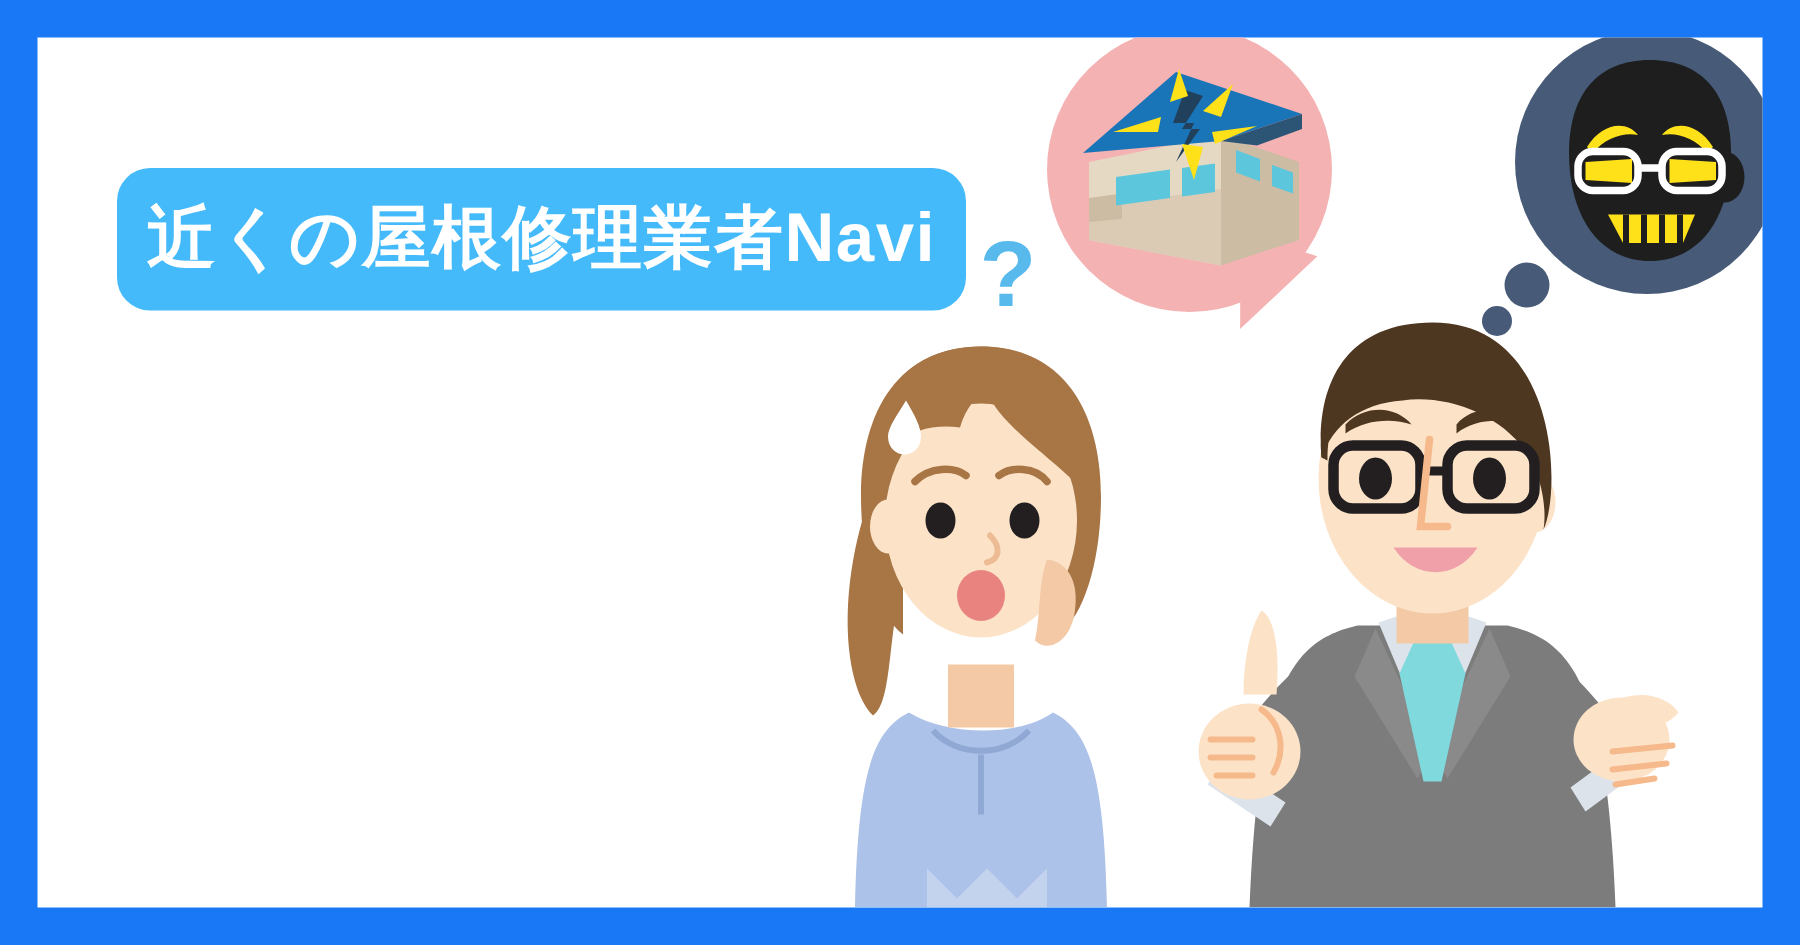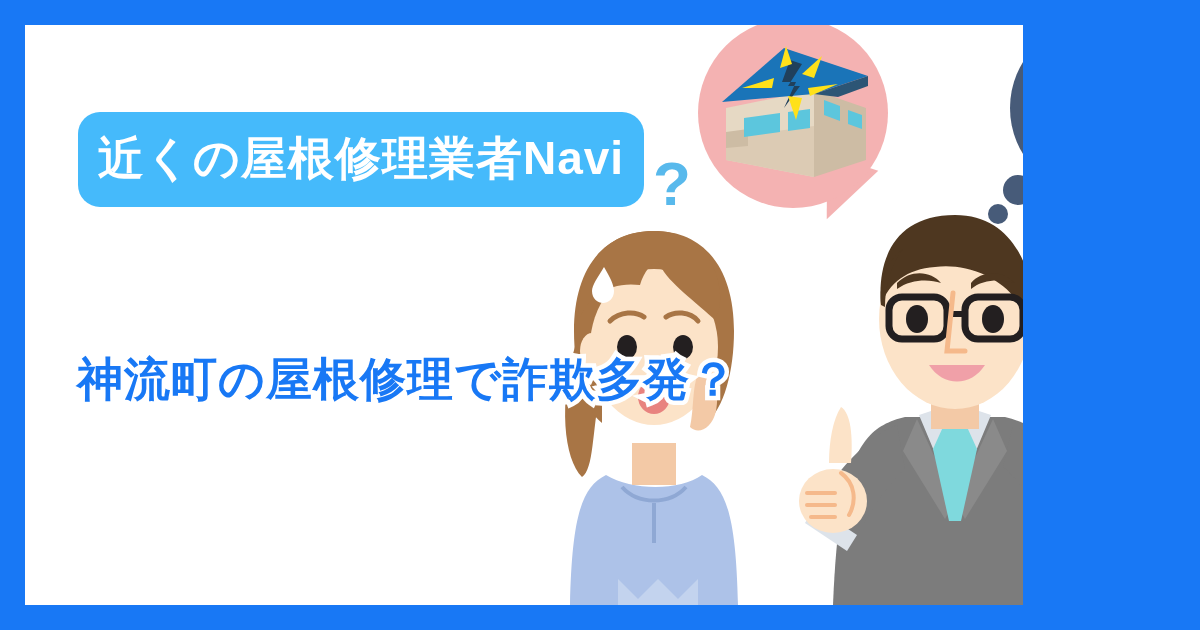--- a/index.html
+++ b/index.html
@@ -12,21 +12,21 @@
   .thumbnail{
     position:relative;
     width:1200px;height:630px;
     background:#1878f5;
     box-sizing:border-box;
     overflow:hidden;
   }
   .canvas{
     position:absolute;
     left:25px;top:25px;
-    width:998px;height:580px;
+    width:1150px;height:580px;
     background:#ffffff;
     overflow:hidden;
   }
 
   
   .badge{
     position:absolute;
     left:53px;top:87px;
     width:566px;height:95px;
     background:#45bafb;
@@ -309,17 +309,16 @@
         <path d="M292 322 L318 318" stroke="#f5b98b" stroke-width="4" stroke-linecap="round"></path>
       </g>
     </svg>
 
     <div class="badge">
       <span class="badge-label">近くの屋根修理業者Navi</span>
     </div>
     <span class="badge-qmark">?</span>
 
     <div class="headline-wrap">
-      <div class="headline headline-1">神流町の屋根修理で詐欺多発？</div>
     </div>
 
   </div>
 </div>
 
 </body></html>

